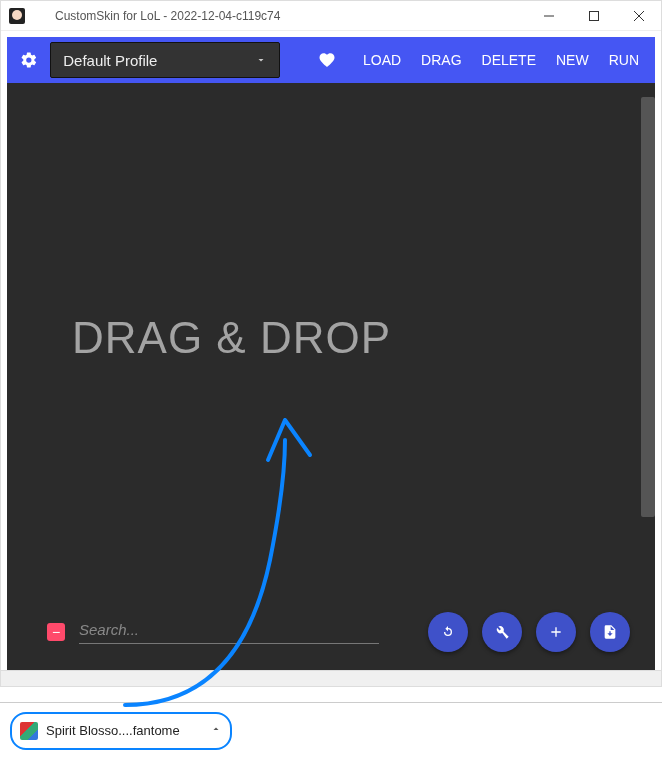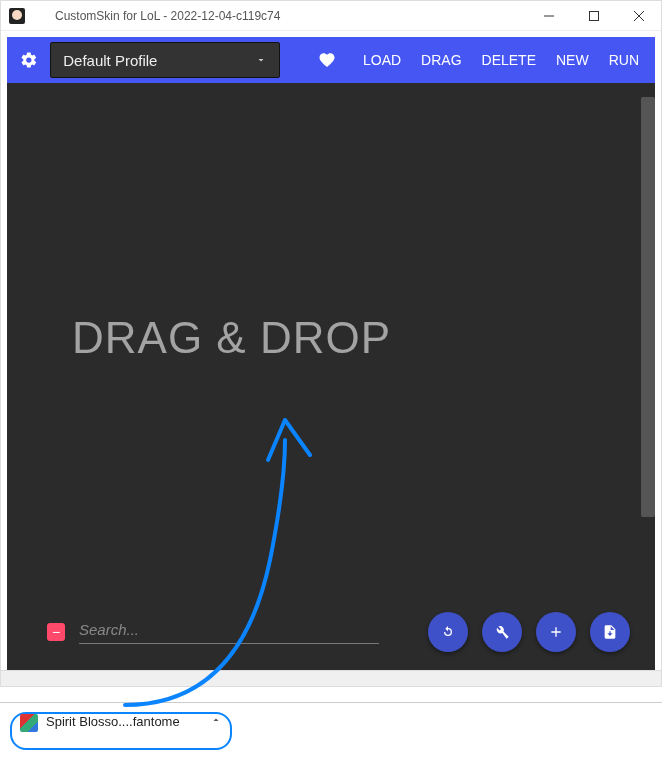--- a/index.html
+++ b/index.html
@@ -109,21 +109,21 @@
       position: absolute; left: 0; right: 0; bottom: 0; height: 16px;
       background: #f0f0f0; border-top: 1px solid #ddd;
       z-index: 5;
     }
     .downloads-bar {
       position: absolute; left: 0; bottom: 0; width: 662px; height: 56px;
       background: #fff; border-top: 1px solid #ccc;
       display:flex; align-items:center; padding: 0 10px;
     }
     .dl-chip {
-      display:flex; align-items:flex-start;
+      display:flex; align-items:center;
       height: 38px; padding: 0 8px;
       border: 2.5px solid #0a84ff; border-radius: 16px;
       font-size: 13px; color: #222;
     }
     .dl-icon {
       width: 18px; height: 18px; border-radius: 2px;
       background: linear-gradient(135deg,#d33 0 40%,#3a7 40% 70%,#37d 70%);
       margin-right: 8px;
     }
     .dl-chevron { margin-left: 30px; color: #555; }

